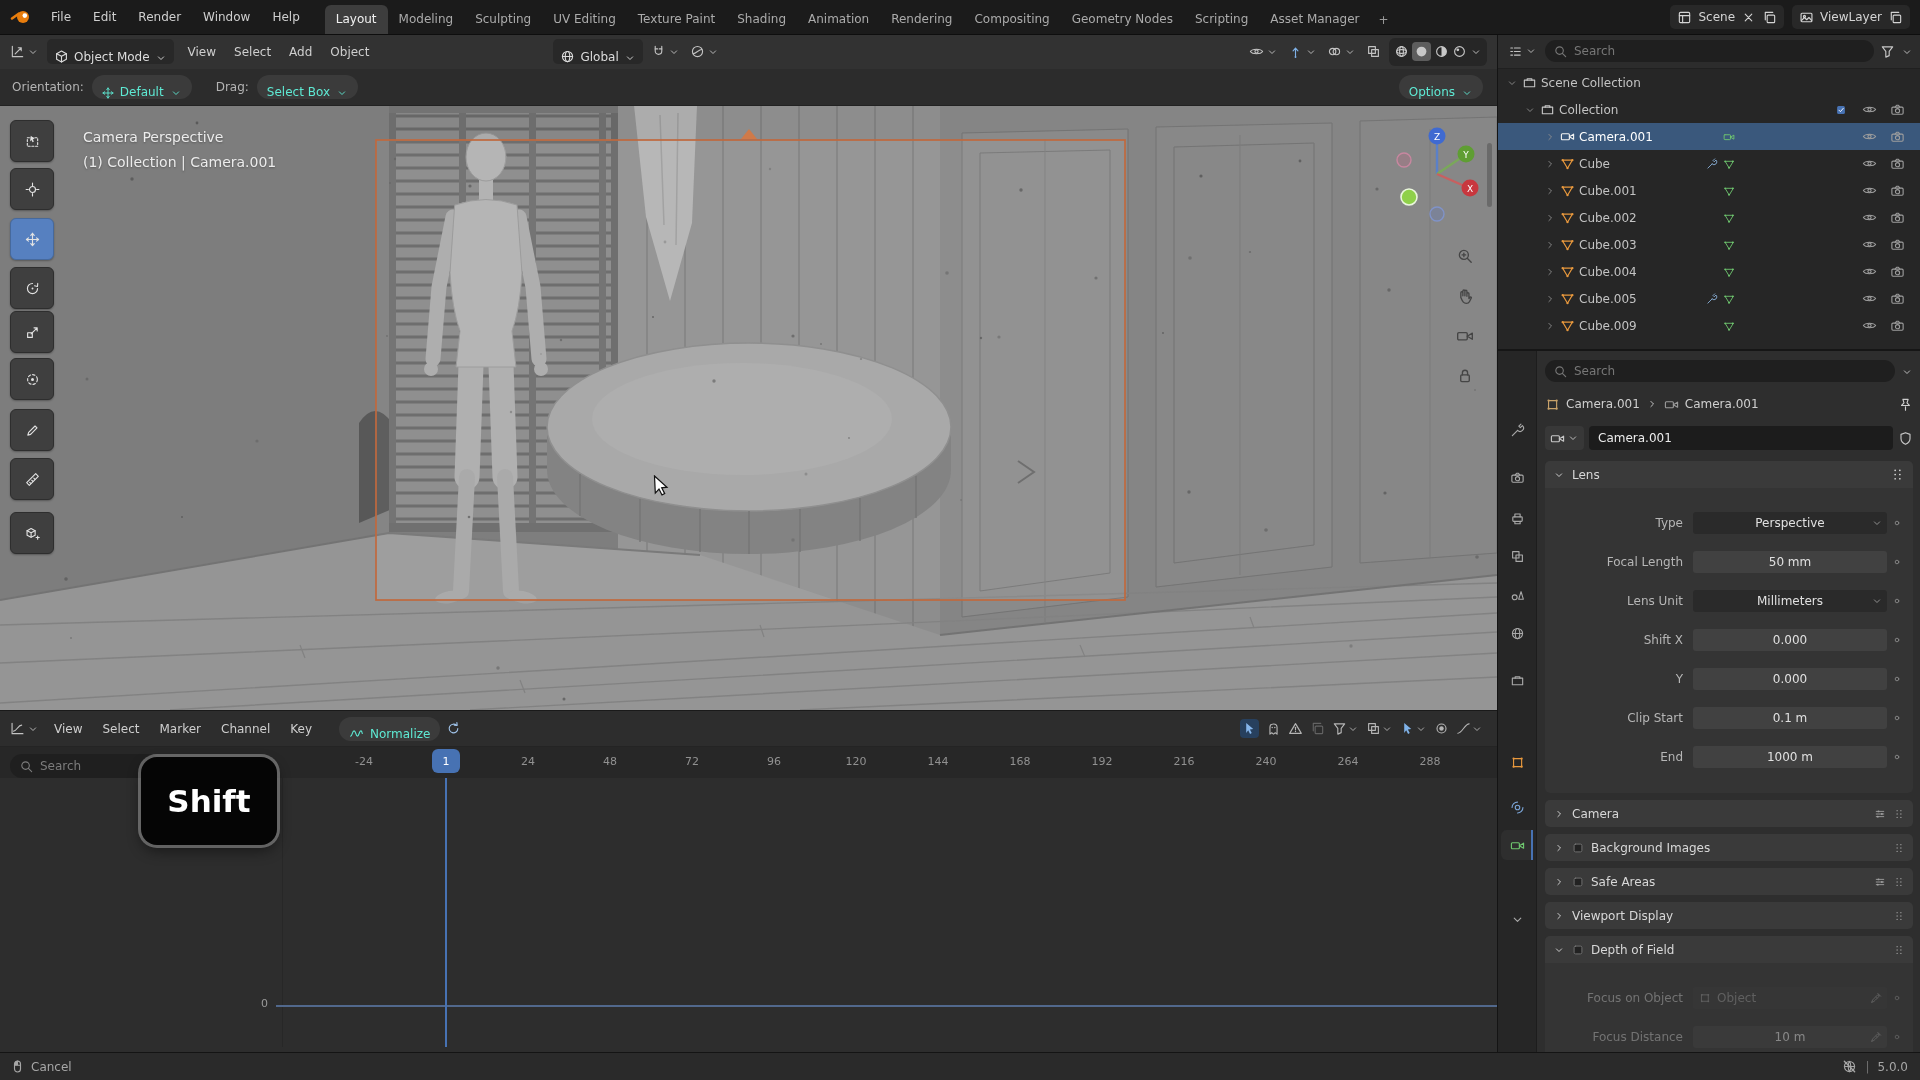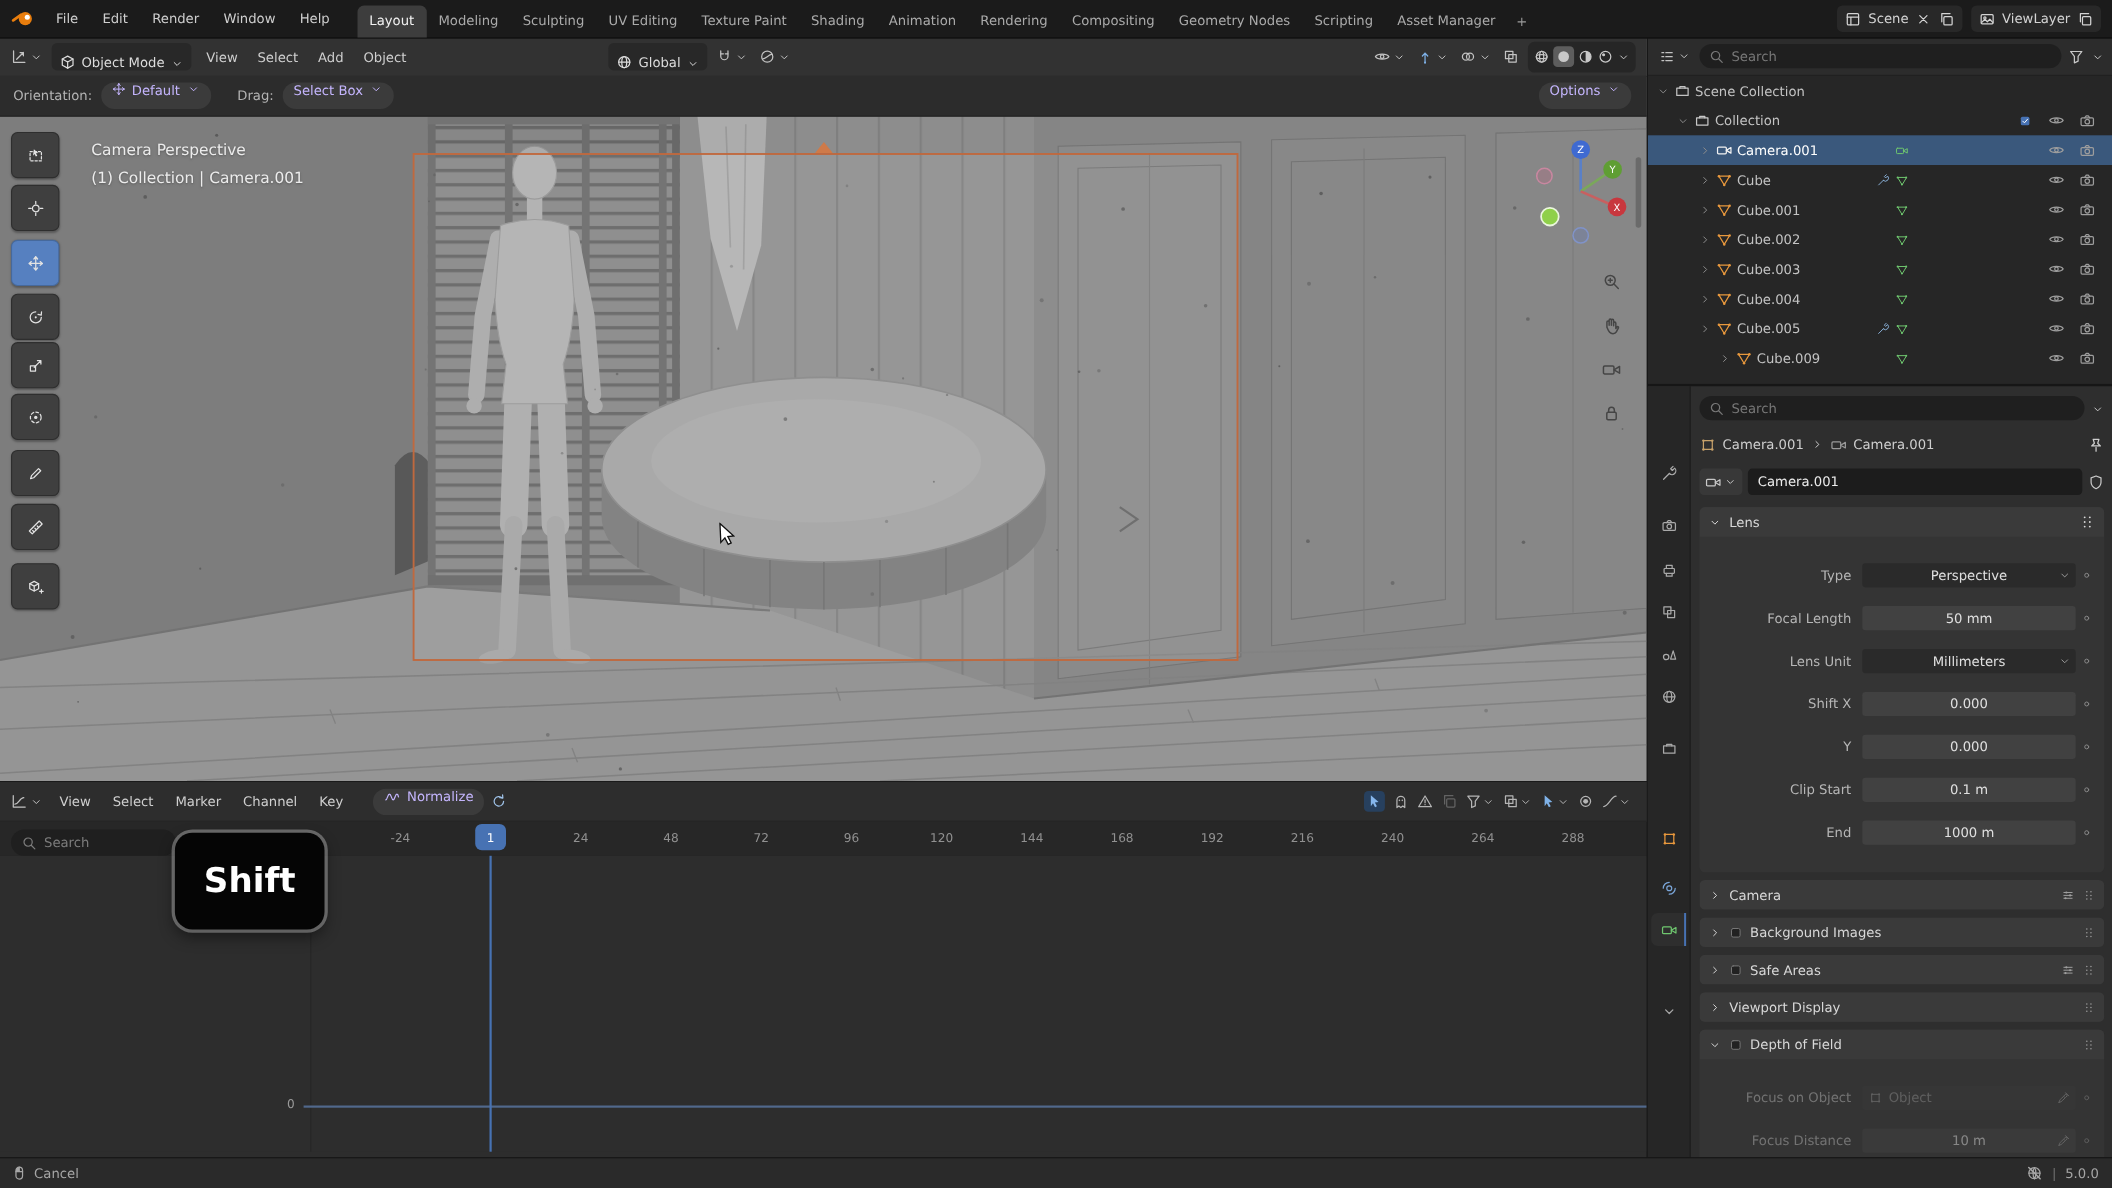--- a/index.html
+++ b/index.html
@@ -21,21 +21,21 @@
   
   #viewport{position:absolute;left:0;top:34px;width:1497px;height:676px;background:#7e7e7e}
   #vp-row1{position:absolute;left:0;top:0;width:100%;height:35px;background:#323232;display:flex;align-items:center;gap:6px;border-bottom:1px solid #262626;z-index:6}
   #vp-row2{position:absolute;left:0;top:35px;width:100%;height:36px;background:#2c2c2c;display:flex;align-items:center;gap:8px;z-index:6;border-bottom:1px solid #222}
   .vgroup{display:flex;align-items:flex-end;gap:5px;background:#282828;border-radius:5px;height:25px;padding:0 7px;color:#dcdcdc}
   #vp-menus{display:flex;gap:2px}
   #vp-menus .menu{padding:4px 8px}
   .icbtn{display:flex;align-items:center;gap:2px;color:#c3c3c3;padding:2px}
   .shadegroup{display:flex;align-items:center;gap:3px;background:#262626;border-radius:6px;padding:2px 5px;height:24px}
   .shadegroup .hot{background:#5d5d5d;border-radius:4px;padding:2px}
-  .pill{display:flex;align-items:flex-start;gap:6px;background:#3b3b3b;border-radius:12px;height:24px;padding:0 10px;color:#c4b5fd}
+  .pill{display:flex;align-items:flex-end;gap:6px;background:#3b3b3b;border-radius:12px;height:24px;padding:0 10px;color:#5eead4}
   .lbl{color:#b4b4b4}
   #vp-canvas{position:absolute;left:0;top:71px;width:1497px;height:605px;overflow:hidden}
   #scene{position:absolute;left:0;top:0}
   #vp-overlay{position:absolute;left:83px;top:20px;color:#ececec;font-size:14px;line-height:25px;text-shadow:0 1px 2px rgba(60,60,60,.55);z-index:5}
   
   #vp-toolbar{position:absolute;left:10px;top:0;width:46px;height:100%;z-index:7}
   .tbtn{position:absolute;left:0;width:42px;height:40px;background:#3f3f3f;border:1px solid #2e2e2e;border-radius:6px;display:flex;align-items:center;justify-content:center;color:#e2e2e2;box-shadow:0 1px 2px rgba(0,0,0,.3)}
   .tbtn.active{background:#5680c0;border-color:#46699c}
   
   #nav-gizmo{position:absolute;left:1392px;top:14px;z-index:7}
@@ -95,21 +95,21 @@
   .pfield .right-ic{position:absolute;right:5px;color:#9a9a9a}
   .pdot{width:16px;display:flex;justify-content:flex-end;color:#8a8a8a}
   .dis{opacity:.48}
   .sec-title{color:#d8d8d8}
   
   #statusbar{position:absolute;left:0;bottom:0;width:1920px;height:27px;background:#2a2a2a;border-top:1px solid #141414;display:flex;align-items:center;color:#a6a6a6;z-index:30}
   #statusbar .left{display:flex;align-items:center;gap:6px;margin-left:10px}
   #statusbar .right{margin-left:auto;display:flex;align-items:center;gap:8px;margin-right:12px}
   #statusbar .sep{color:#6f6f6f}
   
-  #key-overlay{position:absolute;left:159px;top:757px;width:136px;height:88px;background:#050505;border-radius:16px;
+  #key-overlay{position:absolute;left:141px;top:757px;width:136px;height:88px;background:#050505;border-radius:16px;
     box-shadow:0 0 0 3px rgba(255,255,255,.30),0 6px 14px rgba(0,0,0,.45);display:flex;align-items:center;justify-content:center;
     color:#fff;font-size:31px;font-weight:bold;z-index:40}
 </style>
 </head>
 <body>
 
 <div id="app">
 
   <div id="topbar">
     <span class="logo">
@@ -916,21 +916,21 @@
     <svg viewBox="0 0 16 16" class="ic ol-eye">
               <path d="M1.5 8c2-3.2 11-3.2 13 0c-2 3.2-11 3.2-13 0z"></path>
               <circle cx="8" cy="8" r="1.7"></circle>
             </svg>
     <svg viewBox="0 0 16 16" class="ic ol-cam">
               <rect x="2" y="5.5" width="12" height="7.5" rx="1.2"></rect>
               <circle cx="8" cy="9.2" r="2.2"></circle>
               <path d="M5.5 5.5L7 3.5h2l1.5 2"></path>
             </svg>
   </div>
-          <div class="ol-row " style="padding-left:64px">
+          <div class="ol-row " style="padding-left:46px">
     <svg viewBox="0 0 16 16" class="ic sm ol-chev">
               <path d="M6.5 4.5L10 8l-3.5 3.5"></path>
             </svg>
             <svg viewBox="0 0 16 16" class="ic" style="color:#e8983d">
               <path d="M8 13L2.8 4.4h10.4z"></path>
               <circle cx="2.8" cy="4.4" r="1.2" fill="currentColor" stroke="none"></circle>
               <circle cx="13.2" cy="4.4" r="1.2" fill="currentColor" stroke="none"></circle>
               <circle cx="8" cy="13" r="1.2" fill="currentColor" stroke="none"></circle>
             </svg>
     <span>Cube.009</span>

